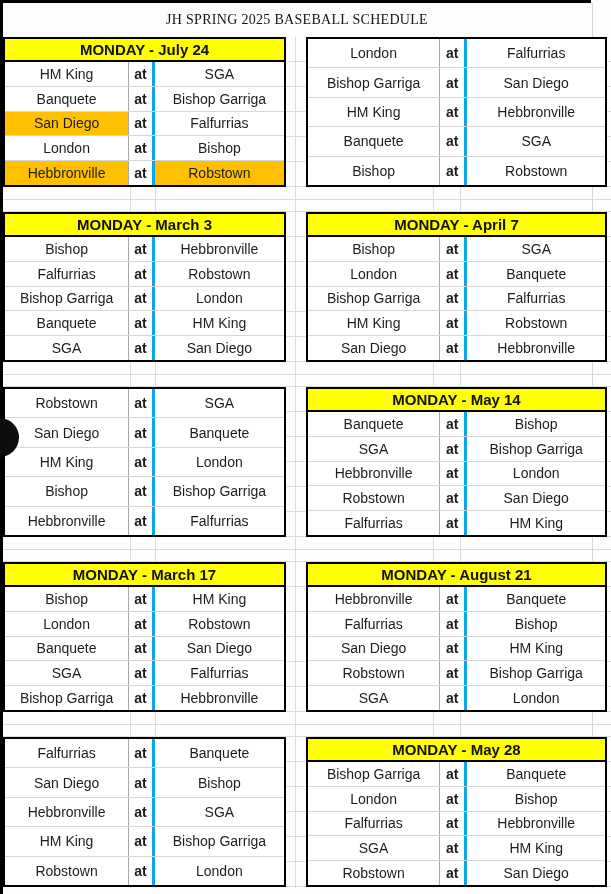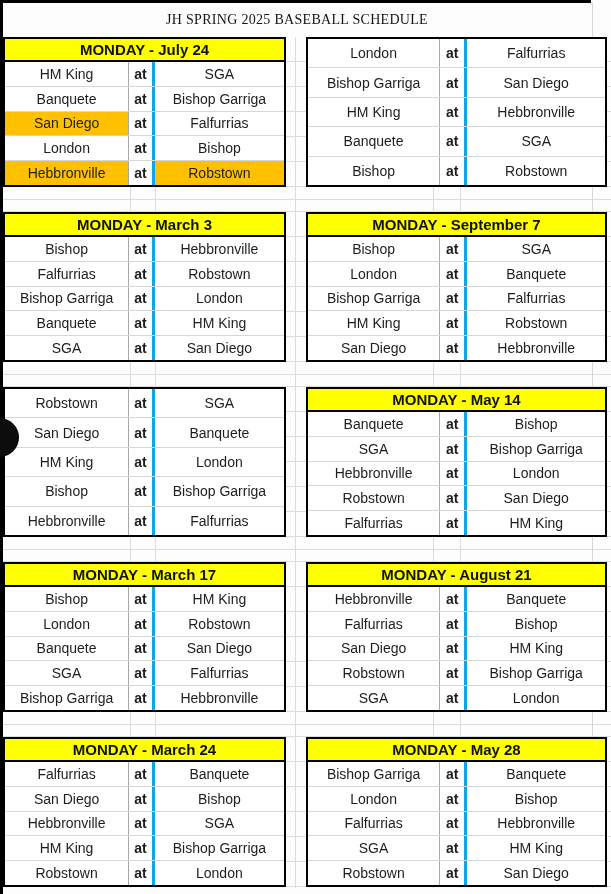--- a/index.html
+++ b/index.html
@@ -181,21 +181,21 @@
   </div>
 
   <div class="row">
     <div class="cell team1">SGA</div>
     <div class="cell at">at</div>
     <div class="cell team2">San Diego</div>
   </div>
 </div>
 
   <div class="sched">
-    <div class="hdr">MONDAY - September 7</div>
+    <div class="hdr">MONDAY - April 7</div>
 
   <div class="row">
     <div class="cell team1">Bishop</div>
     <div class="cell at">at</div>
     <div class="cell team2">SGA</div>
   </div>
 
   <div class="row">
     <div class="cell team1">London</div>
     <div class="cell at">at</div>
@@ -350,21 +350,20 @@
   </div>
 
   <div class="row">
     <div class="cell team1">SGA</div>
     <div class="cell at">at</div>
     <div class="cell team2">London</div>
   </div>
 </div>
 
   <div class="sched">
-    <div class="hdr">MONDAY - March 24</div>
 
   <div class="row">
     <div class="cell team1">Falfurrias</div>
     <div class="cell at">at</div>
     <div class="cell team2">Banquete</div>
   </div>
 
   <div class="row">
     <div class="cell team1">San Diego</div>
     <div class="cell at">at</div>

